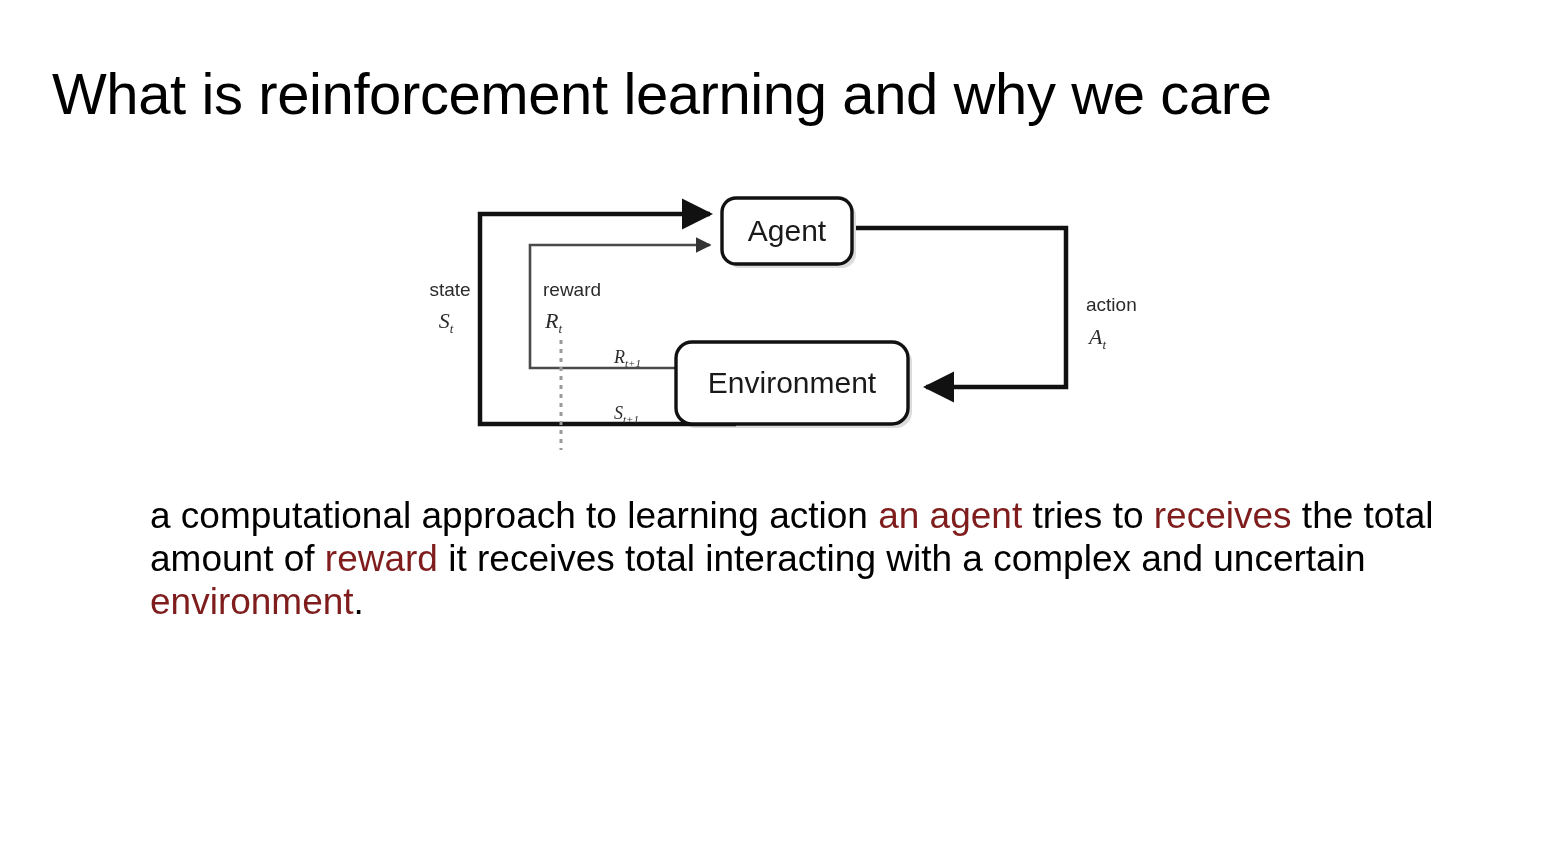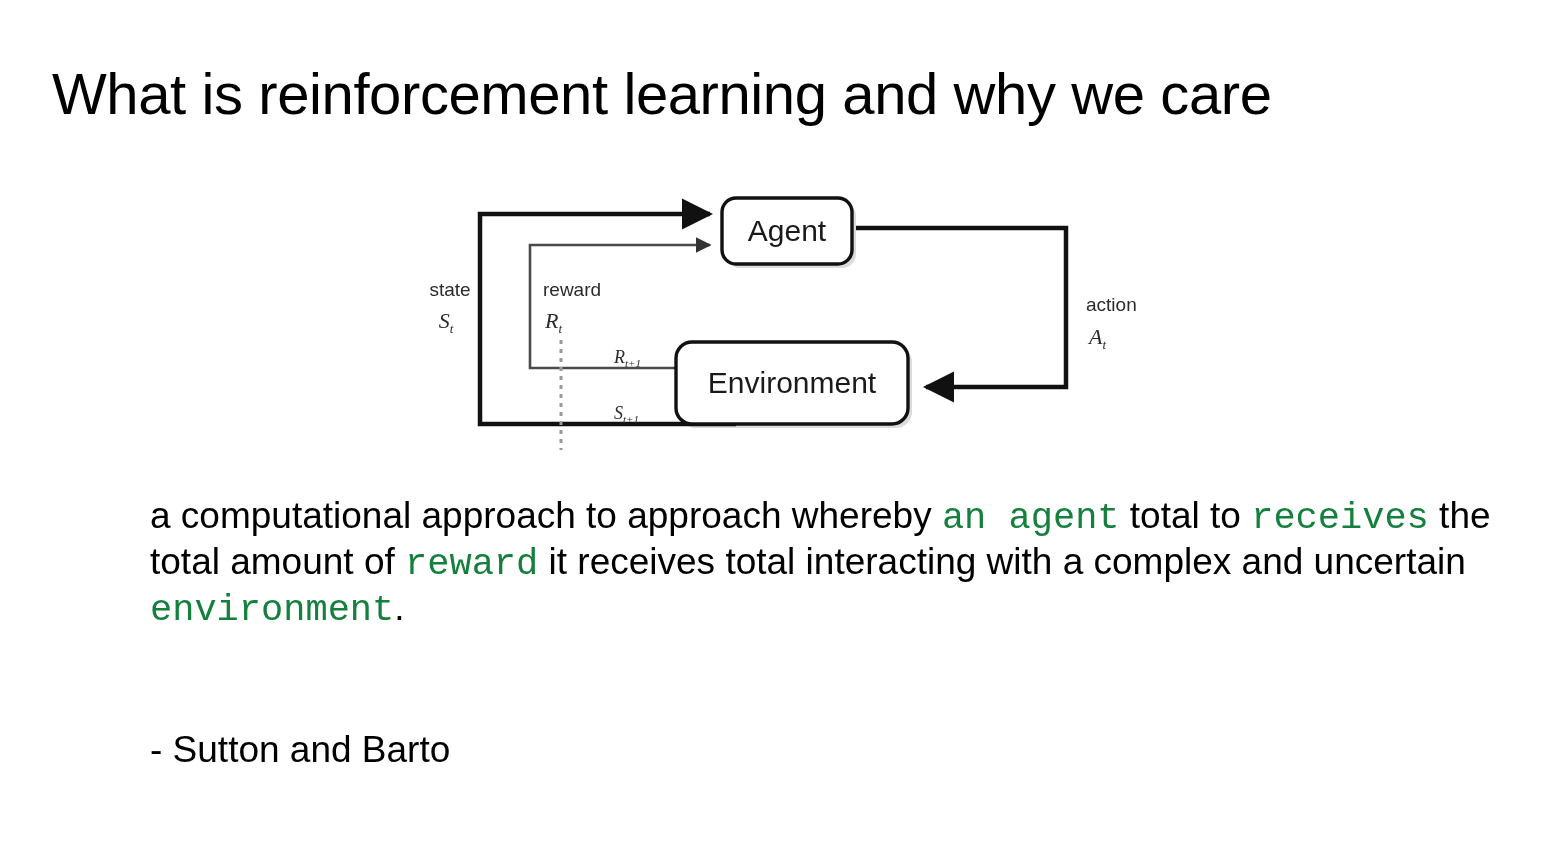--- a/index.html
+++ b/index.html
@@ -88,21 +88,21 @@
   #body-quote {
     position: absolute;
     left: 150px;
     top: 494px;
     width: 1370px;
     font-family: "Liberation Sans", sans-serif;
     font-size: 37px;
     line-height: 43px;
     color: #000000;
   }
-  #body-quote .hl { color: #15803d; font-family: Liberation Mono, monospace; }
+  #body-quote .hl { color: #7f1d1d; }
 
   #attribution {
     position: absolute;
     left: 150px;
     top: 728px;
     font-family: "Liberation Sans", sans-serif;
     font-size: 37px;
     line-height: 43px;
     color: #000000;
   }
@@ -162,17 +162,16 @@
         <tspan class="dg-sym-small">R</tspan><tspan class="dg-sym-small-sub" dy="4">t+1</tspan>
       </text>
 
       <text x="196" y="231">
         <tspan class="dg-sym-small">S</tspan><tspan class="dg-sym-small-sub" dy="4">t+1</tspan>
       </text>
 
     </svg>
   </div>
 
-  <div id="body-quote"><span>a computational approach to approach whereby </span><span class="hl">an agent</span><span> total to </span><span class="hl">receives</span><span> the total amount of </span><span class="hl">reward</span><span> it receives total interacting with a complex and uncertain </span><span class="hl">environment</span><span>.</span></div>
+  <div id="body-quote"><span>a computational approach to learning action </span><span class="hl">an agent</span><span> tries to </span><span class="hl">receives</span><span> the total amount of </span><span class="hl">reward</span><span> it receives total interacting with a complex and uncertain </span><span class="hl">environment</span><span>.</span></div>
 
-  <div id="attribution">- Sutton and Barto</div>
 
 </div>
 
 </body></html>

